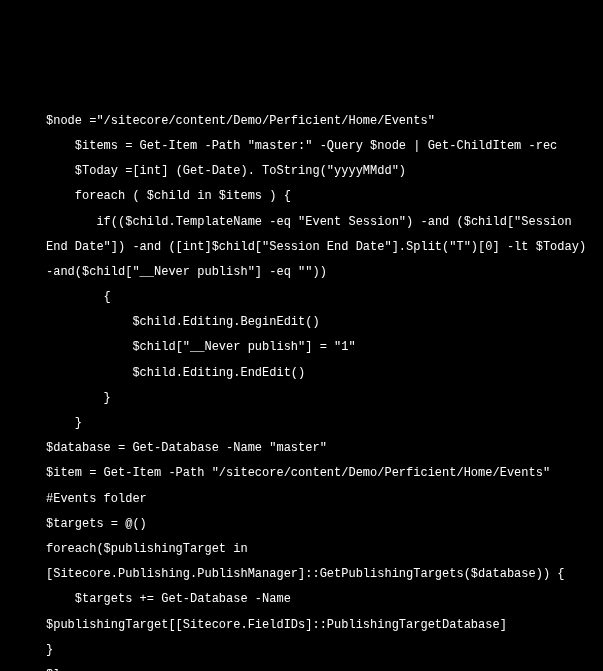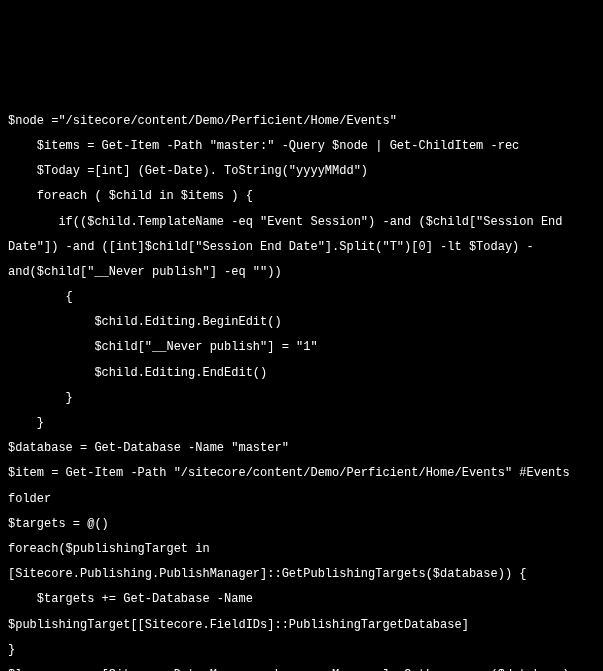--- a/index.html
+++ b/index.html
@@ -15,20 +15,21 @@
       line-height: 2.1;
       padding: 8px;
       width: 603px;
       height: 671px;
       overflow: hidden;
       white-space: pre-wrap;
       word-wrap: break-word;
     }
     .code-line {
       display: block;
+      margin-left: 38px;
     }
   </style>
 </head>
 <body>
 
 
 
 <div><span class="code-line">$node ="/sitecore/content/Demo/Perficient/Home/Events"</span><span class="code-line">    $items = Get-Item -Path "master:" -Query $node | Get-ChildItem -rec</span><span class="code-line">    $Today =[int] (Get-Date). ToString("yyyyMMdd")</span><span class="code-line">    foreach ( $child in $items ) {</span><span class="code-line">       if(($child.TemplateName -eq "Event Session") -and ($child["Session End Date"]) -and ([int]$child["Session End Date"].Split("T")[0] -lt $Today) -and($child["__Never publish"] -eq ""))</span><span class="code-line">        {</span><span class="code-line">            $child.Editing.BeginEdit()</span><span class="code-line">            $child["__Never publish"] = "1"</span><span class="code-line">            $child.Editing.EndEdit()</span><span class="code-line">        }</span><span class="code-line">    }</span><span class="code-line">$database = Get-Database -Name "master"</span><span class="code-line">$item = Get-Item -Path "/sitecore/content/Demo/Perficient/Home/Events" #Events folder</span><span class="code-line">$targets = @()</span><span class="code-line">foreach($publishingTarget in [Sitecore.Publishing.PublishManager]::GetPublishingTargets($database)) {</span><span class="code-line">    $targets += Get-Database -Name $publishingTarget[[Sitecore.FieldIDs]::PublishingTargetDatabase]</span><span class="code-line">}</span><span class="code-line">$languages = [Sitecore.Data.Managers.LanguageManager]::GetLanguages($database)</span></div>
 
 

